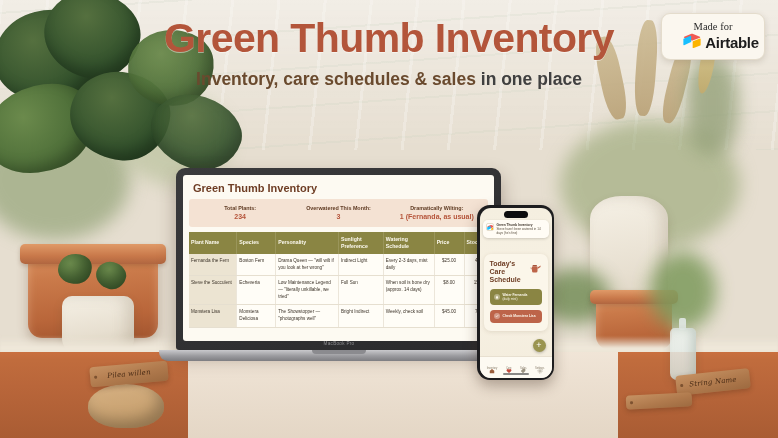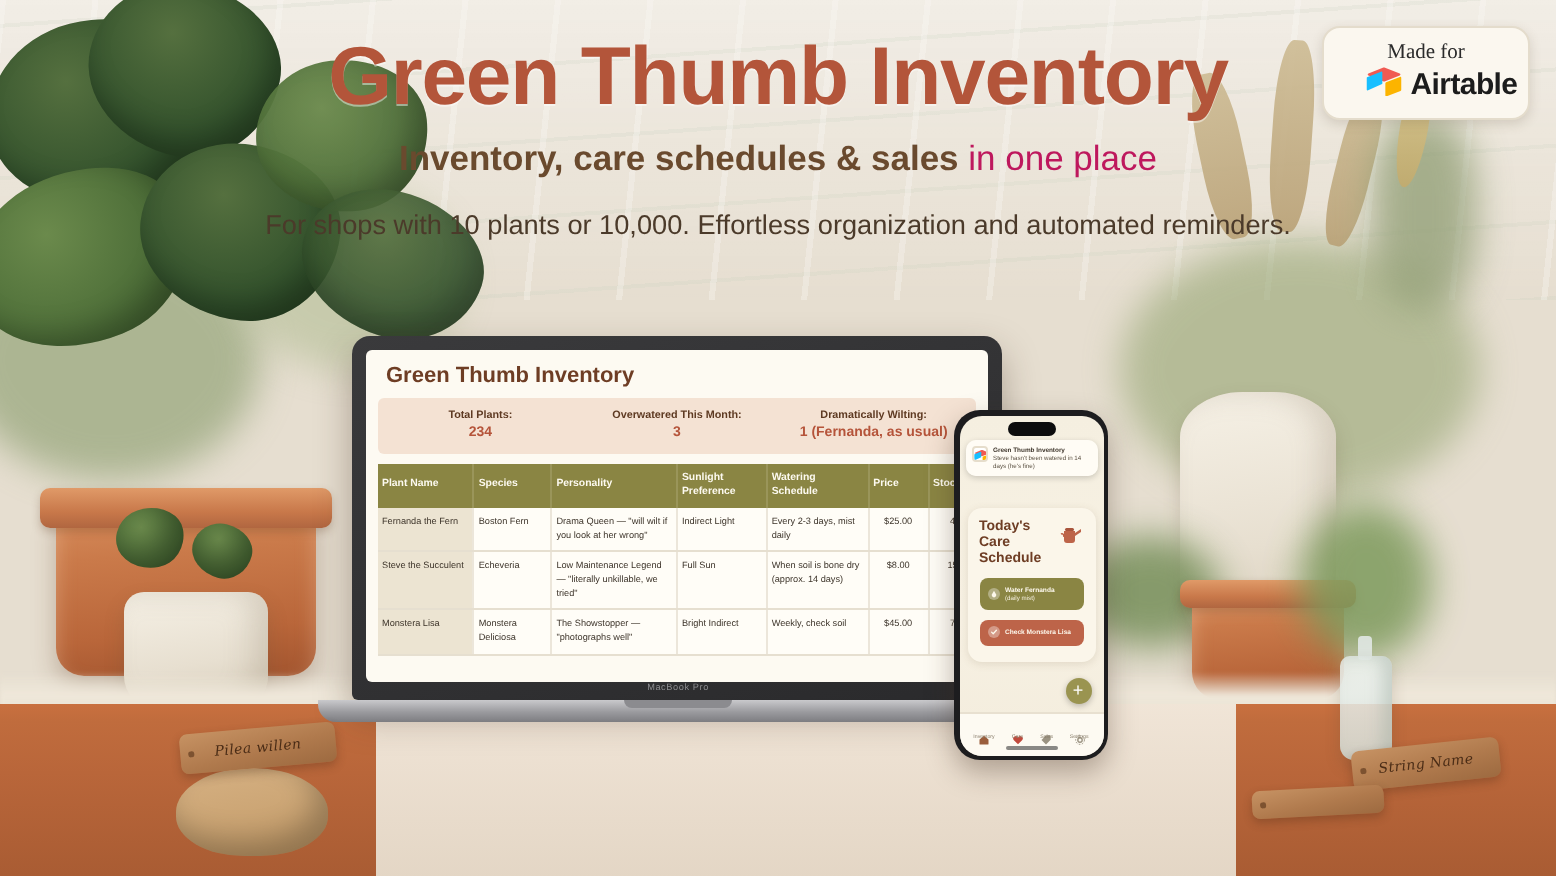--- a/index.html
+++ b/index.html
@@ -95,21 +95,21 @@
     font-size:41px; font-weight:700; letter-spacing:-.6px;
     color:#b3553a;
     text-shadow: 0 1px 0 rgba(255,255,255,.45);
     line-height:1.08;
   }
   .h-sub {
     margin-top:9px;
     font-size:17.5px; color:#6a4a2e; line-height:1.2;
   }
   .h-sub b { font-weight:700; color:#6a4a2e; }
-  .h-sub span.reg { font-weight:400; color:#be185d; }
+  .h-sub span.reg { font-weight:700; color:#404040; }
   .h-desc {
     margin-top:13px;
     font-size:13.6px; color:#4b3a2a; line-height:1.45; font-weight:400;
   }
 
   
   .badge {
     position:absolute; right:13px; top:13px;
     width:104px; height:47px;
     background:#fbf7ef;
@@ -346,21 +346,20 @@
   <div class="bottle-neck"></div>
   <div class="bottle"></div>
 
   <div class="foliage" style="left:88px;top:384px;width:76px;height:44px;background:linear-gradient(170deg,#d6b183,#c29a67);border-radius:50% 50% 45% 45%;"></div>
 
   <div class="headline">
     <div class="h-title">Green Thumb Inventory</div>
     <div class="h-sub">
       <b>Inventory, care schedules &amp; sales</b><span class="reg"> in one place</span>
     </div>
-    <div class="h-desc">For shops with 10 plants or 10,000. Effortless organization and automated reminders.</div>
   </div>
 
   <div class="badge">
     <div class="badge-top">Made for</div>
     <div class="badge-bot">
       <span>
         <svg width="18" height="15" viewBox="0 0 24 20">
           <path d="M11.2 1.1 1.6 5.0c-.6.3-.6 1.1 0 1.3l9.7 3.8c.5.2 1 .2 1.5 0l9.7-3.8c.6-.2.6-1.0 0-1.3L12.7 1.1c-.5-.2-1-.2-1.5 0Z" fill="#f05a53"></path>
           <path d="M12.9 11.6v8.0c0 .5.5.8.9.6l9.2-3.6c.3-.1.5-.4.5-.7V7.9c0-.5-.5-.8-.9-.6l-9.2 3.6c-.3.1-.5.4-.5.7Z" fill="#fcb400"></path>
           <path d="M10.7 12.0 1.4 16.2c-.4.2-.9-.1-.9-.6V8.0c0-.2.1-.4.2-.5l9.3-3.7c.4-.2.9.1.9.6v7.1c0 .2-.1.4-.2.5Z" fill="#18bfff"></path>

